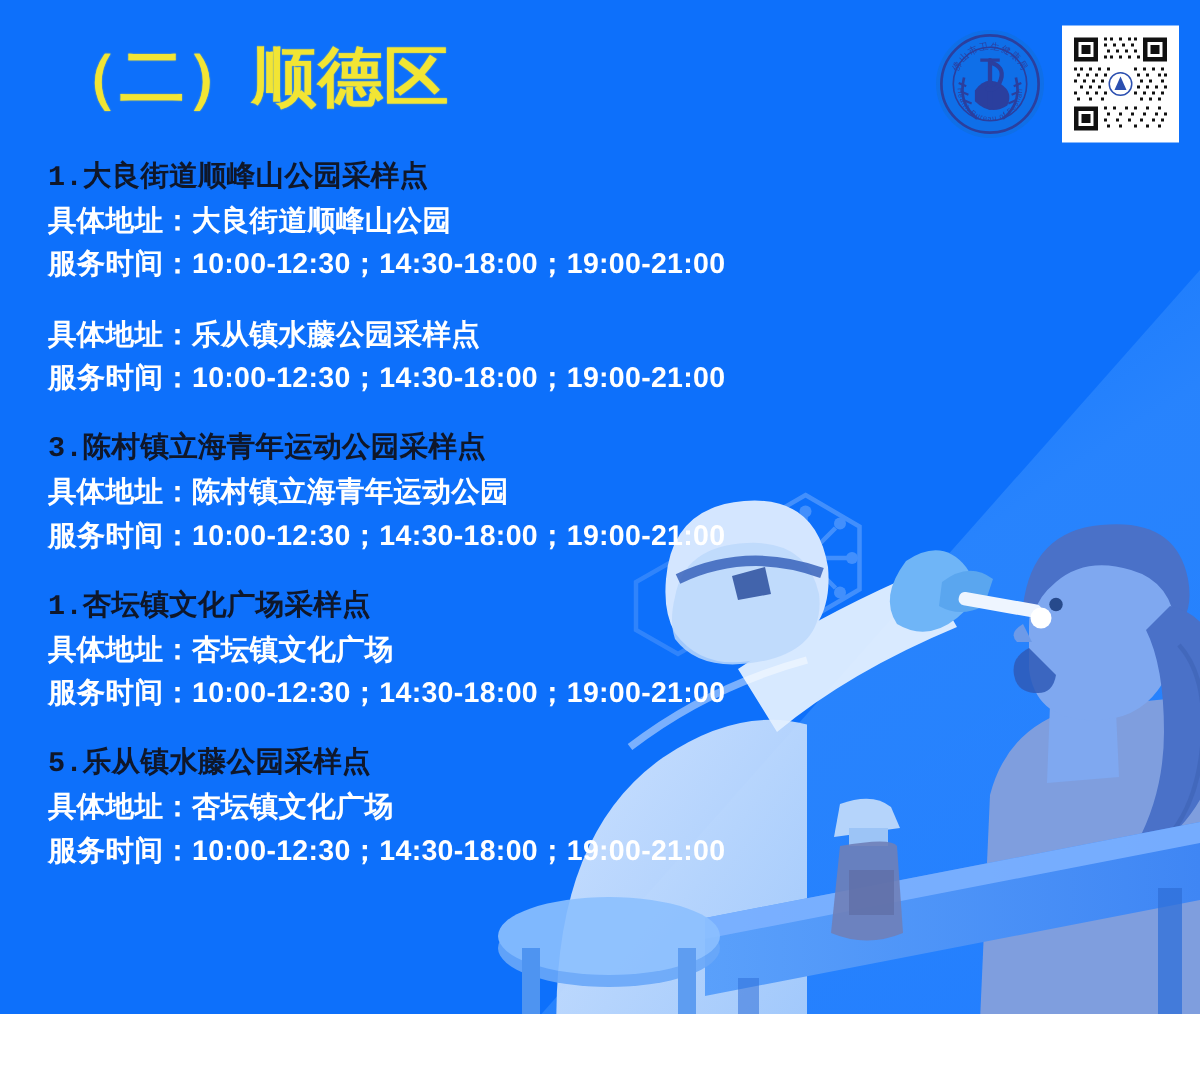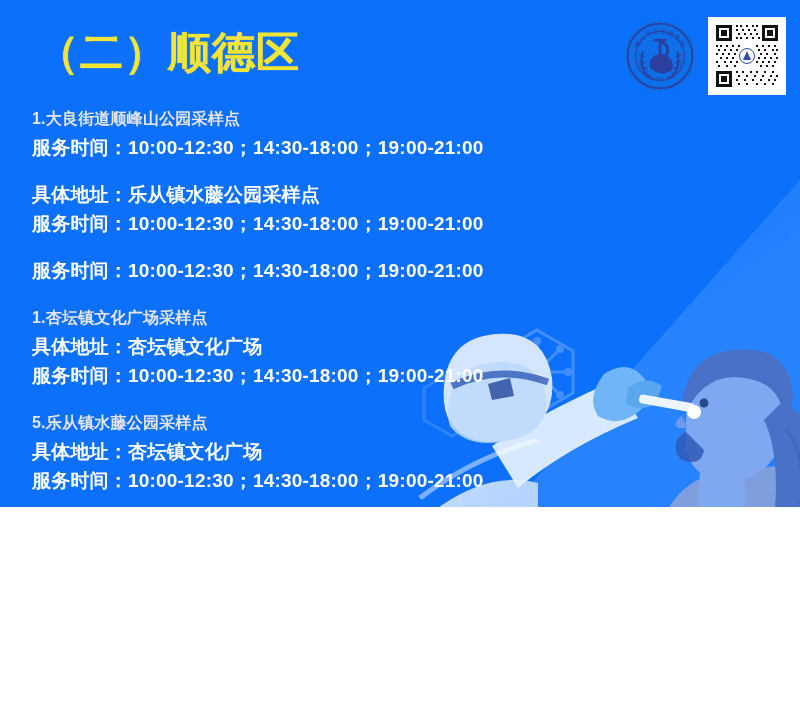--- a/index.html
+++ b/index.html
@@ -7,21 +7,21 @@
   html, body {
     width: 800px;
     height: 711px;
     overflow: hidden;
     font-family: "Liberation Sans", "DejaVu Sans", sans-serif;
   }
 
   #poster {
     position: relative;
     width: 800px;
-    height: 507px;
+    height: 676px;
     background: #0d70fb;
     overflow: hidden;
   }
 
   
   .illus {
     position: absolute;
     inset: 0;
     pointer-events: none;
   }
@@ -79,26 +79,27 @@
     top: 104px;
     width: 640px;
   }
 
   .entry {
     margin-bottom: 18px;
   }
   .entry:last-child { margin-bottom: 8px; }
 
   .entry-name {
-    font-size: 16px;
+    font-size: 19px;
     line-height: 29px;
     font-weight: 700;
-    color: #e5e5e5;
+    color: #0f172a;
     white-space: nowrap;
     letter-spacing: 0.2px;
+    font-family: Liberation Mono, monospace;
   }
 
   .entry-line {
     font-size: 19px;
     line-height: 29px;
     font-weight: 700;
     color: #ffffff;
     white-space: nowrap;
     letter-spacing: 0.2px;
   }
@@ -390,29 +391,32 @@
         <path d="M35 30 l4 9 l-8 0 z" fill="#2b4fb0"></path>
       </svg>
 
     </div>
   </div>
 
   <div class="entries">
 
     <div class="entry">
       <div class="entry-name">1.大良街道顺峰山公园采样点</div>
+      <div class="entry-line"><span class="lbl">具体地址：</span><span class="val">大良街道顺峰山公园</span></div>
       <div class="entry-line"><span class="lbl">服务时间：</span><span class="val">10:00-12:30；14:30-18:00；19:00-21:00</span></div>
     </div>
 
     <div class="entry">
       <div class="entry-line"><span class="lbl">具体地址：</span><span class="val">乐从镇水藤公园采样点</span></div>
       <div class="entry-line"><span class="lbl">服务时间：</span><span class="val">10:00-12:30；14:30-18:00；19:00-21:00</span></div>
     </div>
 
     <div class="entry">
+      <div class="entry-name">3.陈村镇立海青年运动公园采样点</div>
+      <div class="entry-line"><span class="lbl">具体地址：</span><span class="val">陈村镇立海青年运动公园</span></div>
       <div class="entry-line"><span class="lbl">服务时间：</span><span class="val">10:00-12:30；14:30-18:00；19:00-21:00</span></div>
     </div>
 
     <div class="entry">
       <div class="entry-name">1.杏坛镇文化广场采样点</div>
       <div class="entry-line"><span class="lbl">具体地址：</span><span class="val">杏坛镇文化广场</span></div>
       <div class="entry-line"><span class="lbl">服务时间：</span><span class="val">10:00-12:30；14:30-18:00；19:00-21:00</span></div>
     </div>
 
     <div class="entry">

